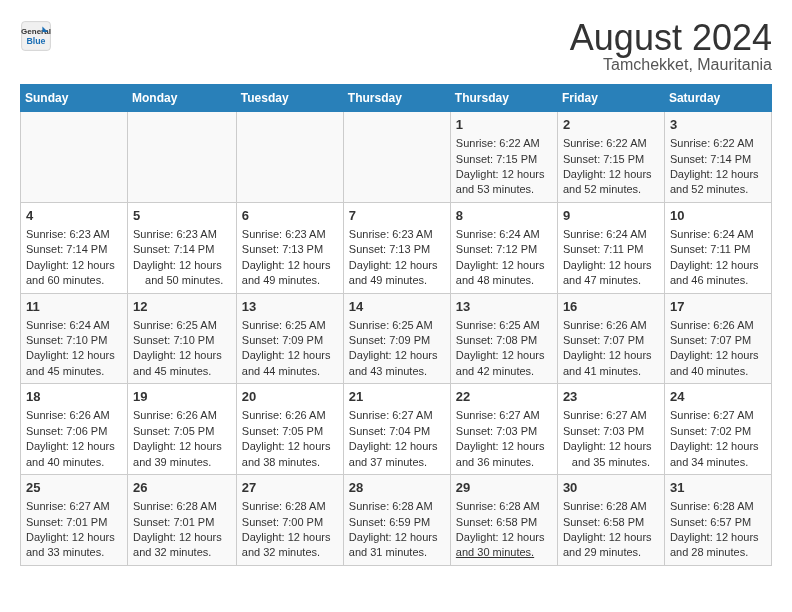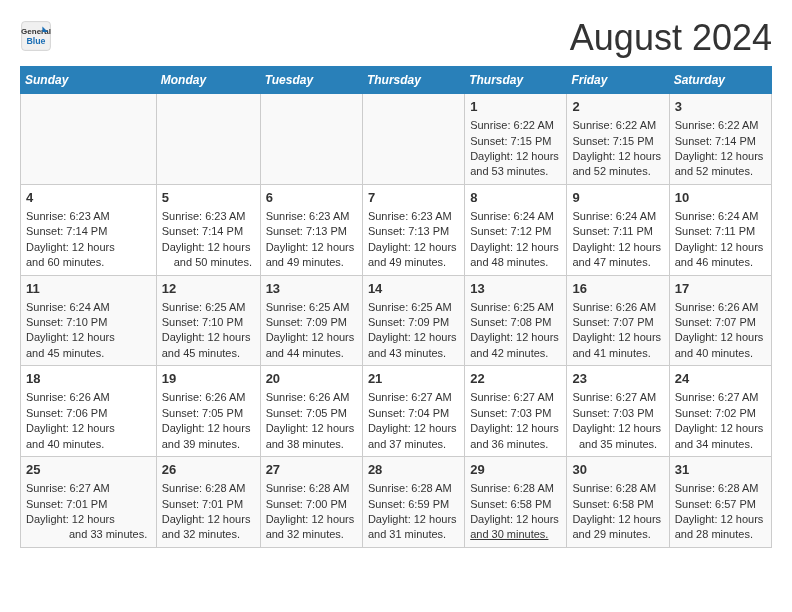--- a/index.html
+++ b/index.html
@@ -40,21 +40,20 @@
       color: #555;
     }
     table {
       width: 100%;
       border-collapse: collapse;
       font-size: 11px;
     }
     thead tr {
       background-color: #2980b9;
       color: white;
-      font-style: italic;
     }
     thead th {
       padding: 6px 4px;
       text-align: left;
       font-weight: bold;
       font-size: 12px;
       border: 1px solid #2980b9;
     }
     tbody tr {
       vertical-align: top;
@@ -90,20 +89,21 @@
   <div class="logo">
     <svg class="logo-icon" viewBox="0 0 40 40">
       <rect x="2" y="2" width="36" height="36" rx="4" fill="#f0f0f0" stroke="#ccc" stroke-width="1"></rect>
       <text x="20" y="18" text-anchor="middle" font-size="10" font-weight="bold" fill="#333">General</text>
       <text x="20" y="30" text-anchor="middle" font-size="11" font-weight="bold" fill="#1a6eb5">Blue</text>
       <polygon points="28,8 35,15 28,15" fill="#1a6eb5"></polygon>
     </svg>
   </div>
   <div class="title-section">
     <h1>August 2024</h1>
+    <h2>Tamchekket, Mauritania</h2>
   </div>
 </div>
 
 <table>
   <thead>
     <tr>
       <th>Sunday</th>
       <th>Monday</th>
       <th>Tuesday</th>
       <th>Thursday</th>
@@ -292,21 +292,21 @@
           <span style="display: block;">Daylight: 12 hours</span>
           <span style="display: block;">and 34 minutes.</span>
         </td>
       </tr>
       <tr>
         <td>
           <span class="day-num">25</span>
           <span style="display: block;">Sunrise: 6:27 AM</span>
           <span style="display: block;">Sunset: 7:01 PM</span>
           <span style="display: block;">Daylight: 12 hours</span>
-          <span style="display: block; margin-left: 43px;">and 33 minutes.</span>
+          <span style="display: block;">and 33 minutes.</span>
         </td>
         <td>
           <span class="day-num">26</span>
           <span style="display: block;">Sunrise: 6:28 AM</span>
           <span style="display: block;">Sunset: 7:01 PM</span>
           <span style="display: block;">Daylight: 12 hours</span>
           <span style="display: block;">and 32 minutes.</span>
         </td>
         <td>
           <span class="day-num">27</span>

